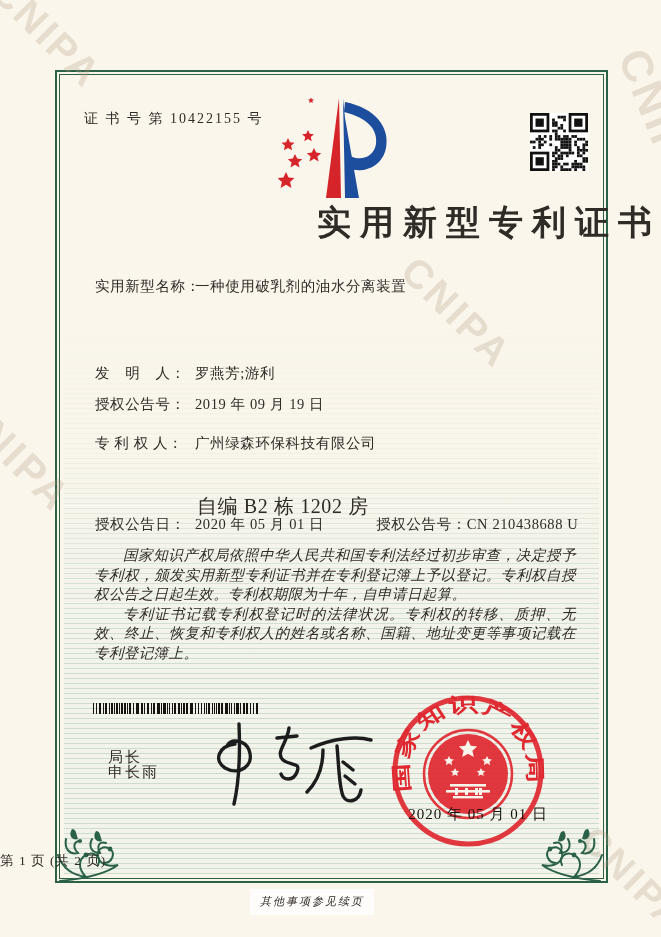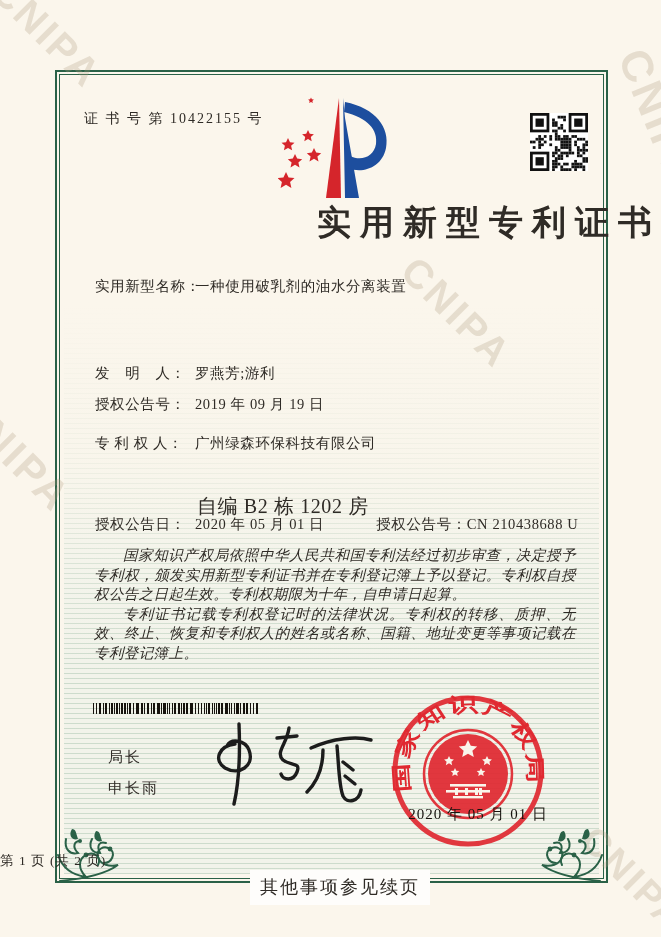--- a/index.html
+++ b/index.html
@@ -37,22 +37,22 @@
   
   .barcode{position:absolute;left:93px;top:703px;width:166px;height:11px;z-index:2;}
   .signer{position:absolute;left:108px;font-size:15px;z-index:2;
           font-family:"Liberation Sans","DejaVu Sans",sans-serif;letter-spacing:2px;}
   .signature{position:absolute;left:205px;top:718px;z-index:3;}
   .seal{position:absolute;left:389px;top:692px;width:158px;height:158px;z-index:3;}
   .seal-date{position:absolute;left:402px;top:805px;width:152px;text-align:center;
              font-size:15px;letter-spacing:1px;color:#17130e;z-index:4;}
   .page-info{position:absolute;left:0;right:0;top:852px;text-align:left;font-size:13.5px;
              letter-spacing:1px;z-index:2;}
-  .cont-note{position:absolute;left:250px;top:870px;background:#fefdfb;padding:5px 10px 6px;
-             font-size:18px;letter-spacing:2px;z-index:3;}
+  .cont-note{position:absolute;left:250px;top:889px;background:#fefdfb;padding:5px 10px 6px;
+             font-size:11px;letter-spacing:2px;z-index:3;font-style:italic;}
 </style>
 </head>
 <body>
 
 <div class="page">
 
   <span class="wm" style="left:-22px;top:10px;font-size:40px;">CNIPA</span>
   <span class="wm" style="left:585px;top:95px;font-size:44px;transform:rotate(68deg);">CNIPA</span>
   <span class="wm" style="left:-58px;top:430px;font-size:42px;">CNIPA</span>
   <span class="wm" style="left:388px;top:290px;font-size:40px;">CNIPA</span>
@@ -325,21 +325,21 @@
       <rect x="143" y="0" width="3" height="11" fill="#17130e"></rect>
       <rect x="147" y="0" width="1" height="11" fill="#17130e"></rect>
       <rect x="150" y="0" width="2" height="11" fill="#17130e"></rect>
       <rect x="153" y="0" width="2" height="11" fill="#17130e"></rect>
       <rect x="157" y="0" width="1" height="11" fill="#17130e"></rect>
       <rect x="160" y="0" width="1" height="11" fill="#17130e"></rect>
       <rect x="163" y="0" width="2" height="11" fill="#17130e"></rect>
     </svg>
 
   <div class="signer" style="top:748px;">局长</div>
-  <div class="signer" style="top:779px;">申长雨</div>
+  <div class="signer" style="top:763px;">申长雨</div>
 
   <svg class="signature" width="172" height="94" viewBox="0 0 172 94">
     <g fill="none" stroke="#1c1c1c" stroke-width="3.4" stroke-linecap="round">
       <path d="M30,26 C14,28 8,42 20,50 C34,58 50,48 44,32 C40,22 26,20 22,28"></path>
       <path d="M34,6 C35,30 35,60 29,86"></path>
       <path d="M72,20 L92,18"></path>
       <path d="M84,10 C82,26 70,34 78,42 C86,48 96,44 92,54 C88,64 78,62 76,56"></path>
       <path d="M106,30 C128,20 152,18 166,22"></path>
       <path d="M118,32 C118,50 112,64 102,74"></path>
       <path d="M132,28 C134,50 134,68 138,78 C142,86 154,84 156,72"></path>

